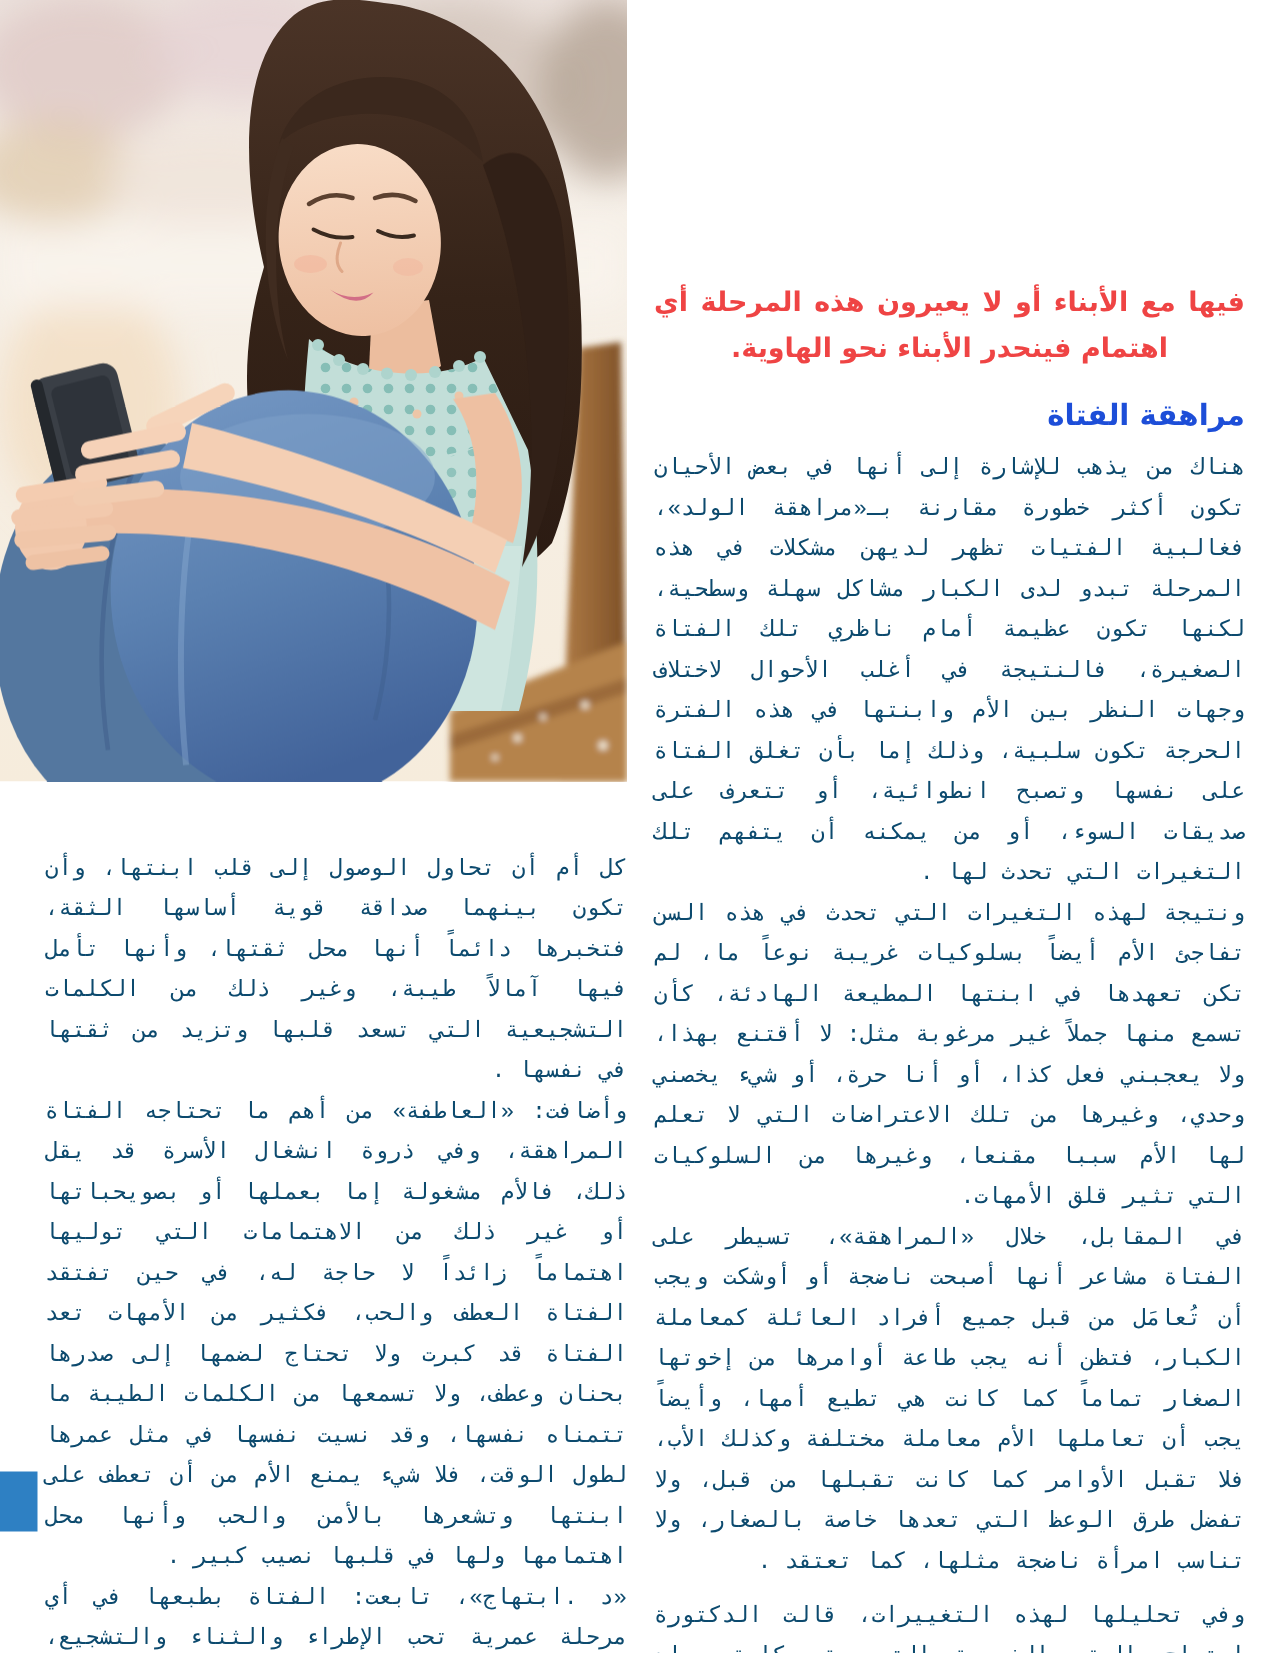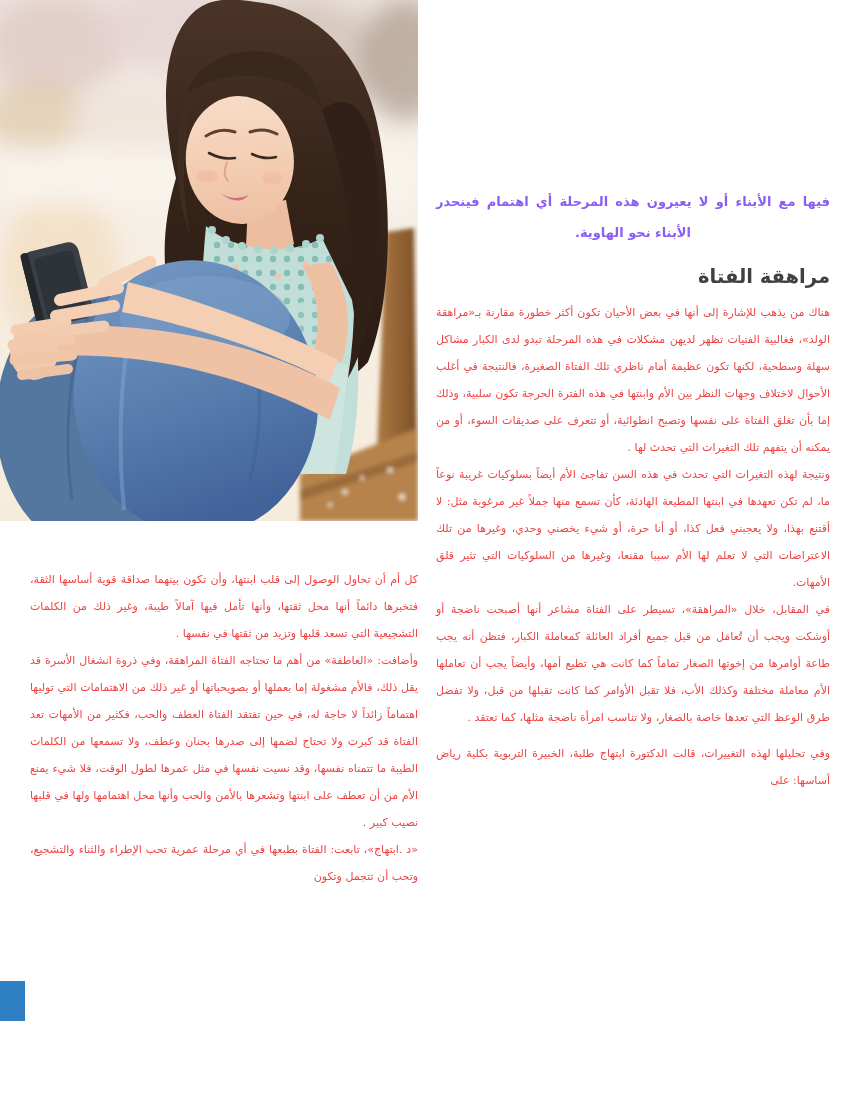--- a/index.html
+++ b/index.html
@@ -24,41 +24,42 @@
     padding-top: 186px;
     box-sizing: content-box;
   }
   .left-col {
     left: 30px; top: 566px;
     width: 388px;
   }
   .intro {
     margin: 0 0 16px 0;
     font-weight: bold;
-    color: #8b5cf6;
-    font-size: 13px;
+    color: #ef4444;
+    font-size: 18px;
     line-height: 31px;
     text-align: justify;
     text-align-last: center;
   }
   .heading {
     margin: 0 0 9px 0;
-    color: #404040;
+    color: #1d4ed8;
     font-size: 19.5px;
     line-height: 26px;
     font-weight: bold;
     text-align: right;
   }
   .left-col .heading { margin: 4px 0 7px 0; }
   .body-p {
     margin: 0;
-    font-size: 11px;
+    font-size: 15px;
     line-height: 27px;
-    color: #ef4444;
+    color: #0c4a6e;
     text-align: justify;
+    font-family: Liberation Mono, monospace;
   }
   .gap-top { margin-top: 9px; }
   .page-marker {
     position: absolute;
     left: 0; top: 981px;
     width: 25px; height: 40px;
     background: #2e80c3;
   }
 </style>
 </head>

